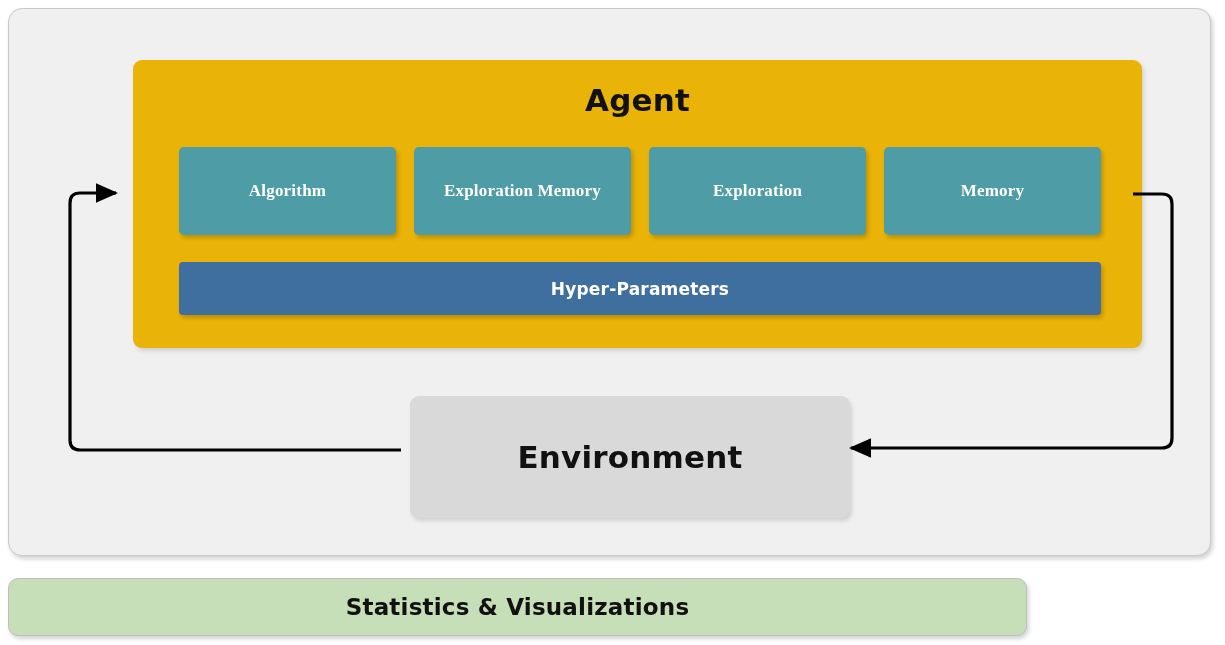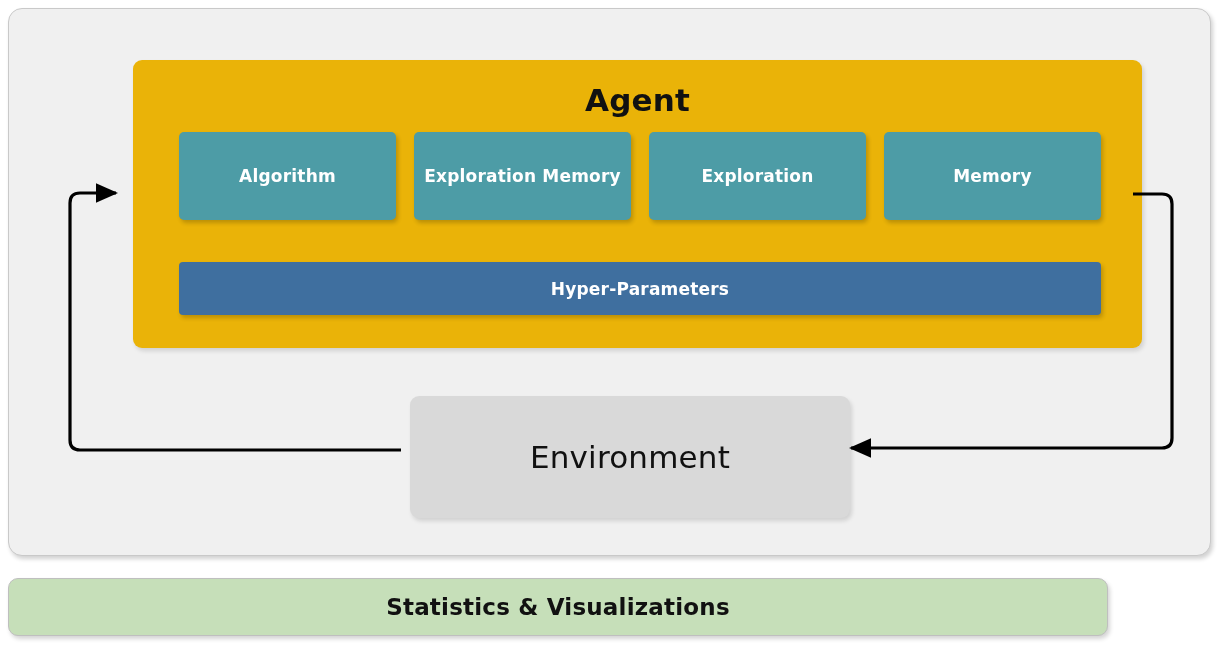--- a/index.html
+++ b/index.html
@@ -55,25 +55,26 @@
     font-size: 31px;
     font-weight: bold;
     color: #111111;
     letter-spacing: 0.2px;
   }
 
   
   .component-row {
     position: absolute;
     left: 46px;      
-    top: 72px;       
+    top: 87px;       
     width: 922px;    
     height: 88px;
     display: flex;
     gap: 18px;
+    font-family: Liberation Serif, serif;
   }
   .component-box {
     flex: 1 1 0;
     background: #4d9ca6;
     border-radius: 5px;
     display: flex;
     align-items: center;
     justify-content: center;
     box-shadow: 2px 3px 4px rgba(0,0,0,0.20);
   }
@@ -116,41 +117,41 @@
     height: 122px;
     background: #d9d9d9;
     border-radius: 9px;
     display: flex;
     align-items: center;
     justify-content: center;
     box-shadow: 2px 3px 4px rgba(0,0,0,0.13);
   }
   .environment-label {
     font-size: 31px;
-    font-weight: normal;
+    font-weight: bold;
     color: #111111;
     letter-spacing: 0.2px;
   }
 
   
   .loop-arrows {
     position: absolute;
     left: 0;
     top: 0;
     width: 1225px;
     height: 645px;
     pointer-events: none;
   }
 
   
   .stats-bar {
     position: absolute;
     left: 8px;
     top: 578px;
-    width: 1100px;
+    width: 1019px;
     height: 58px;
     background: #c6dfb9;
     border: 1px solid #bfbfbf;
     border-radius: 10px;
     box-sizing: border-box;
     display: flex;
     align-items: center;
     justify-content: center;
     box-shadow: 2px 3px 4px rgba(0,0,0,0.17);
   }

